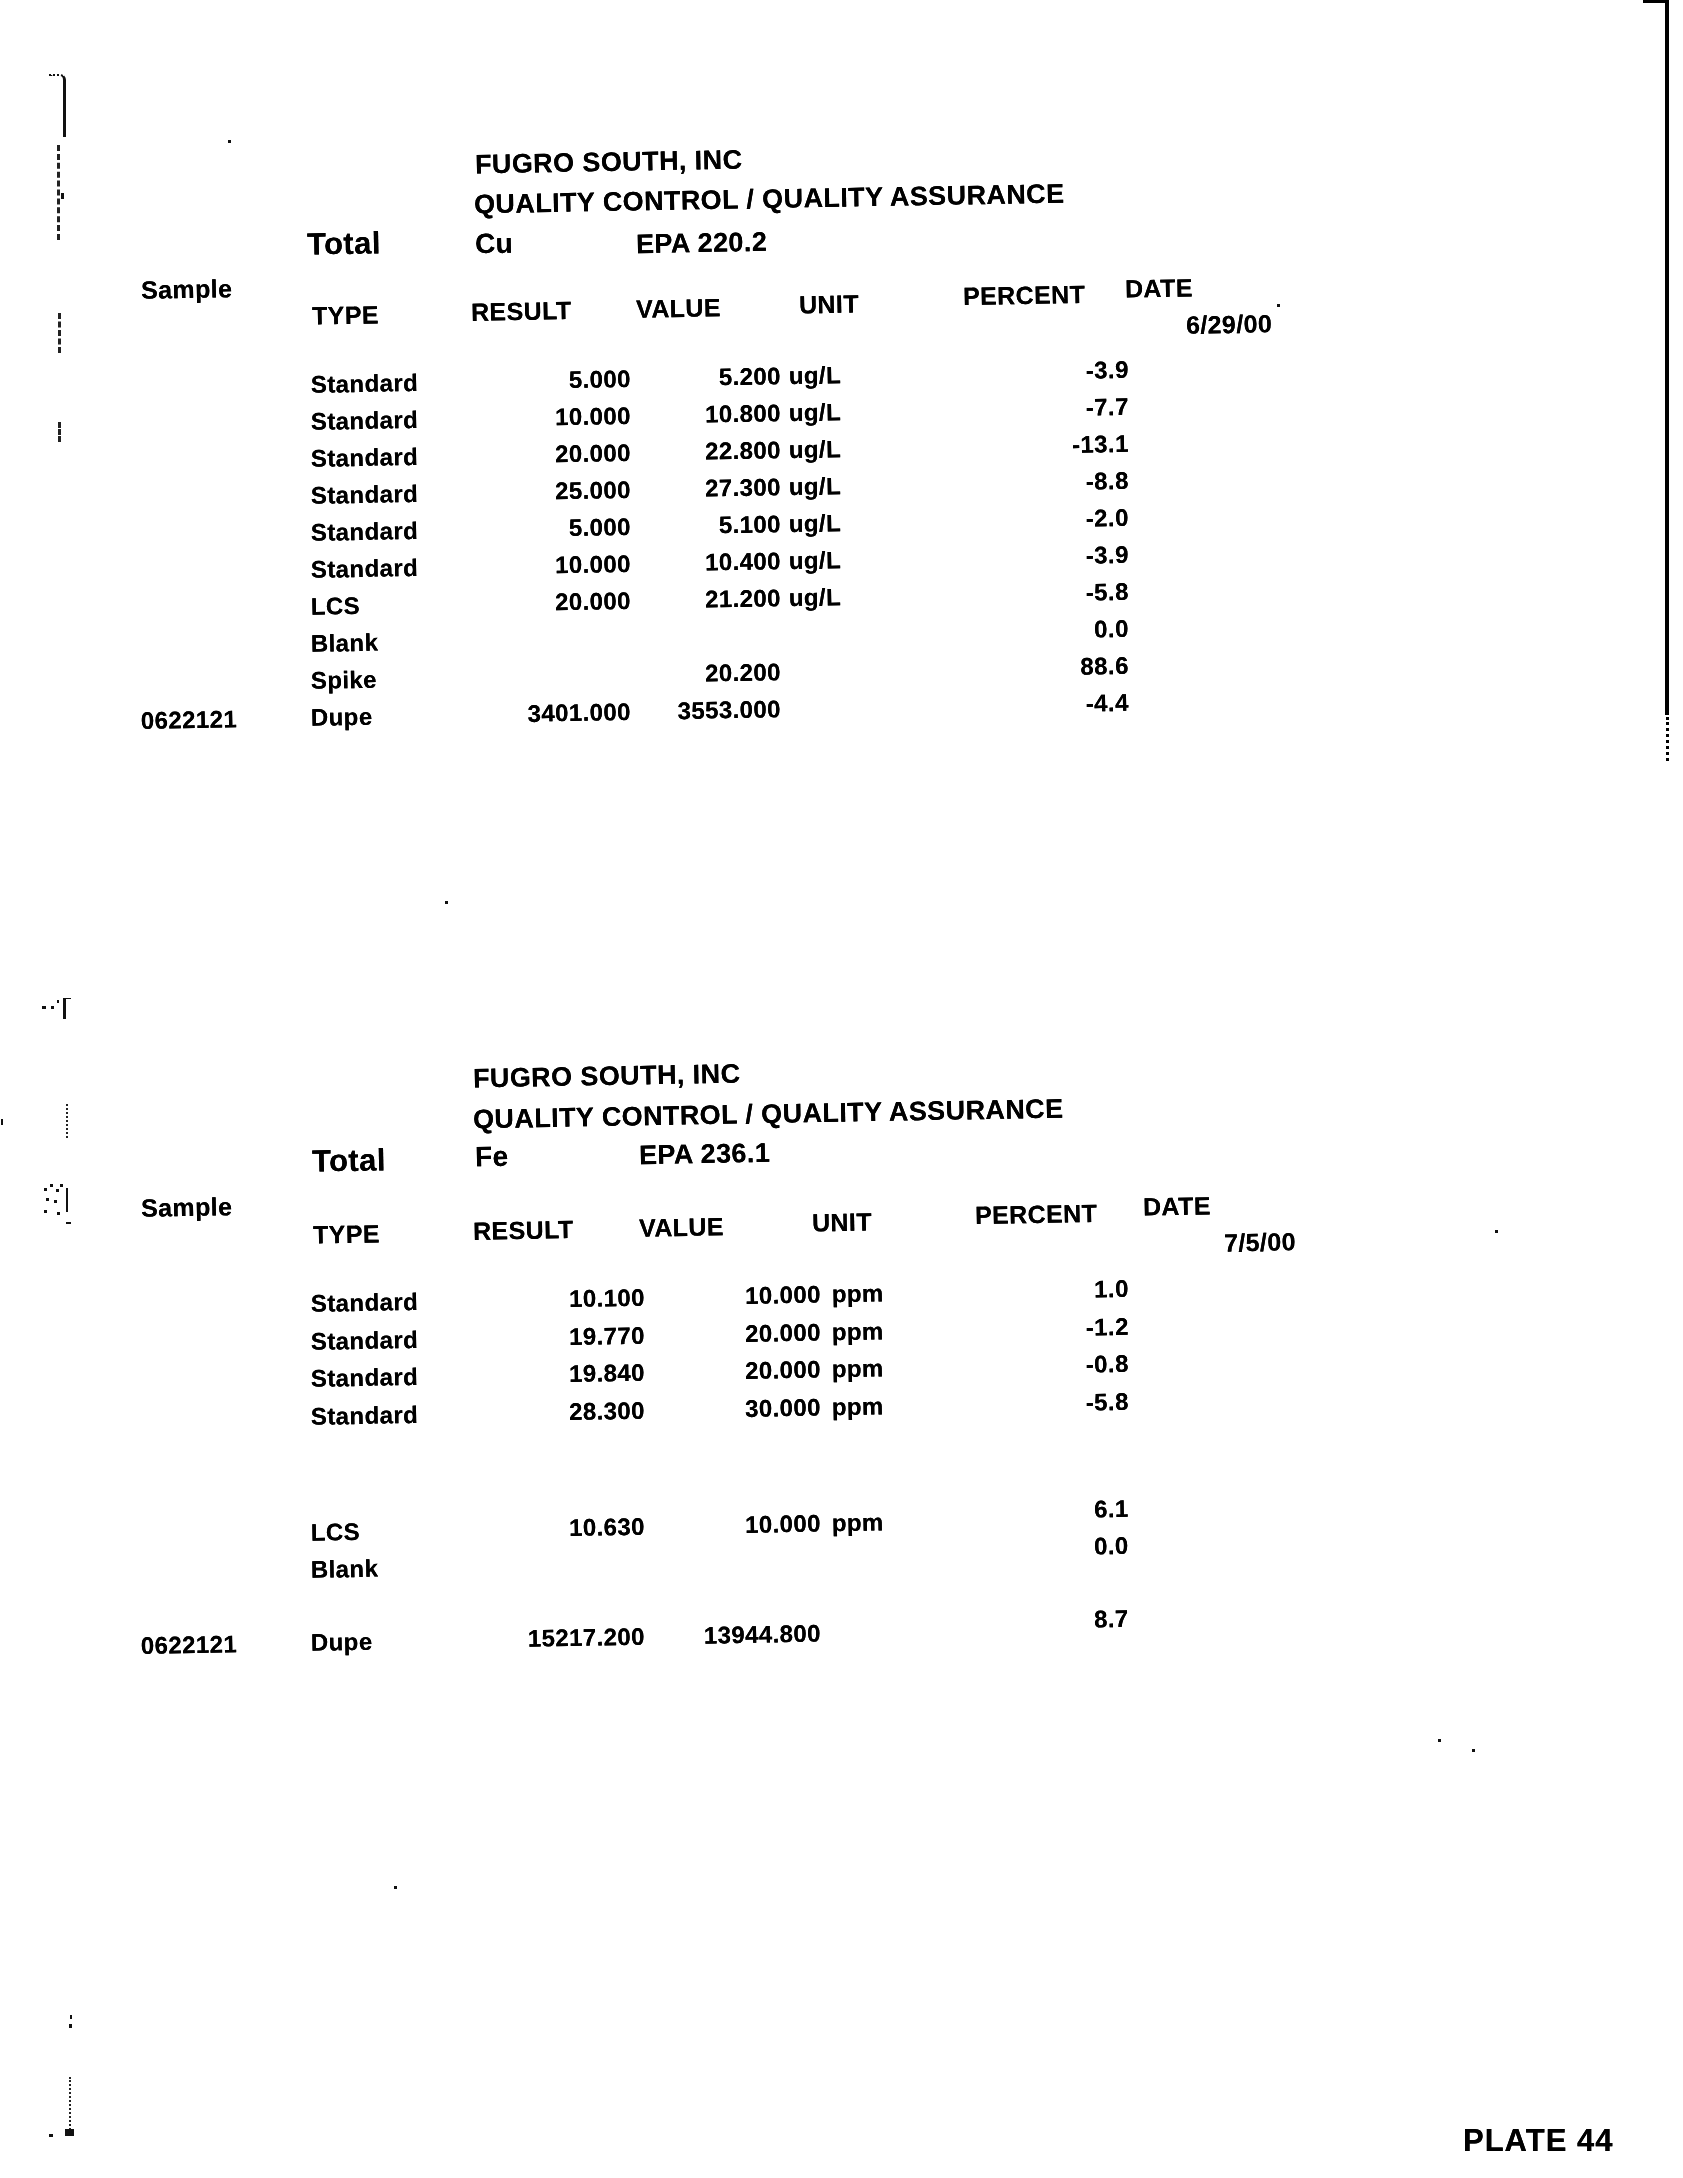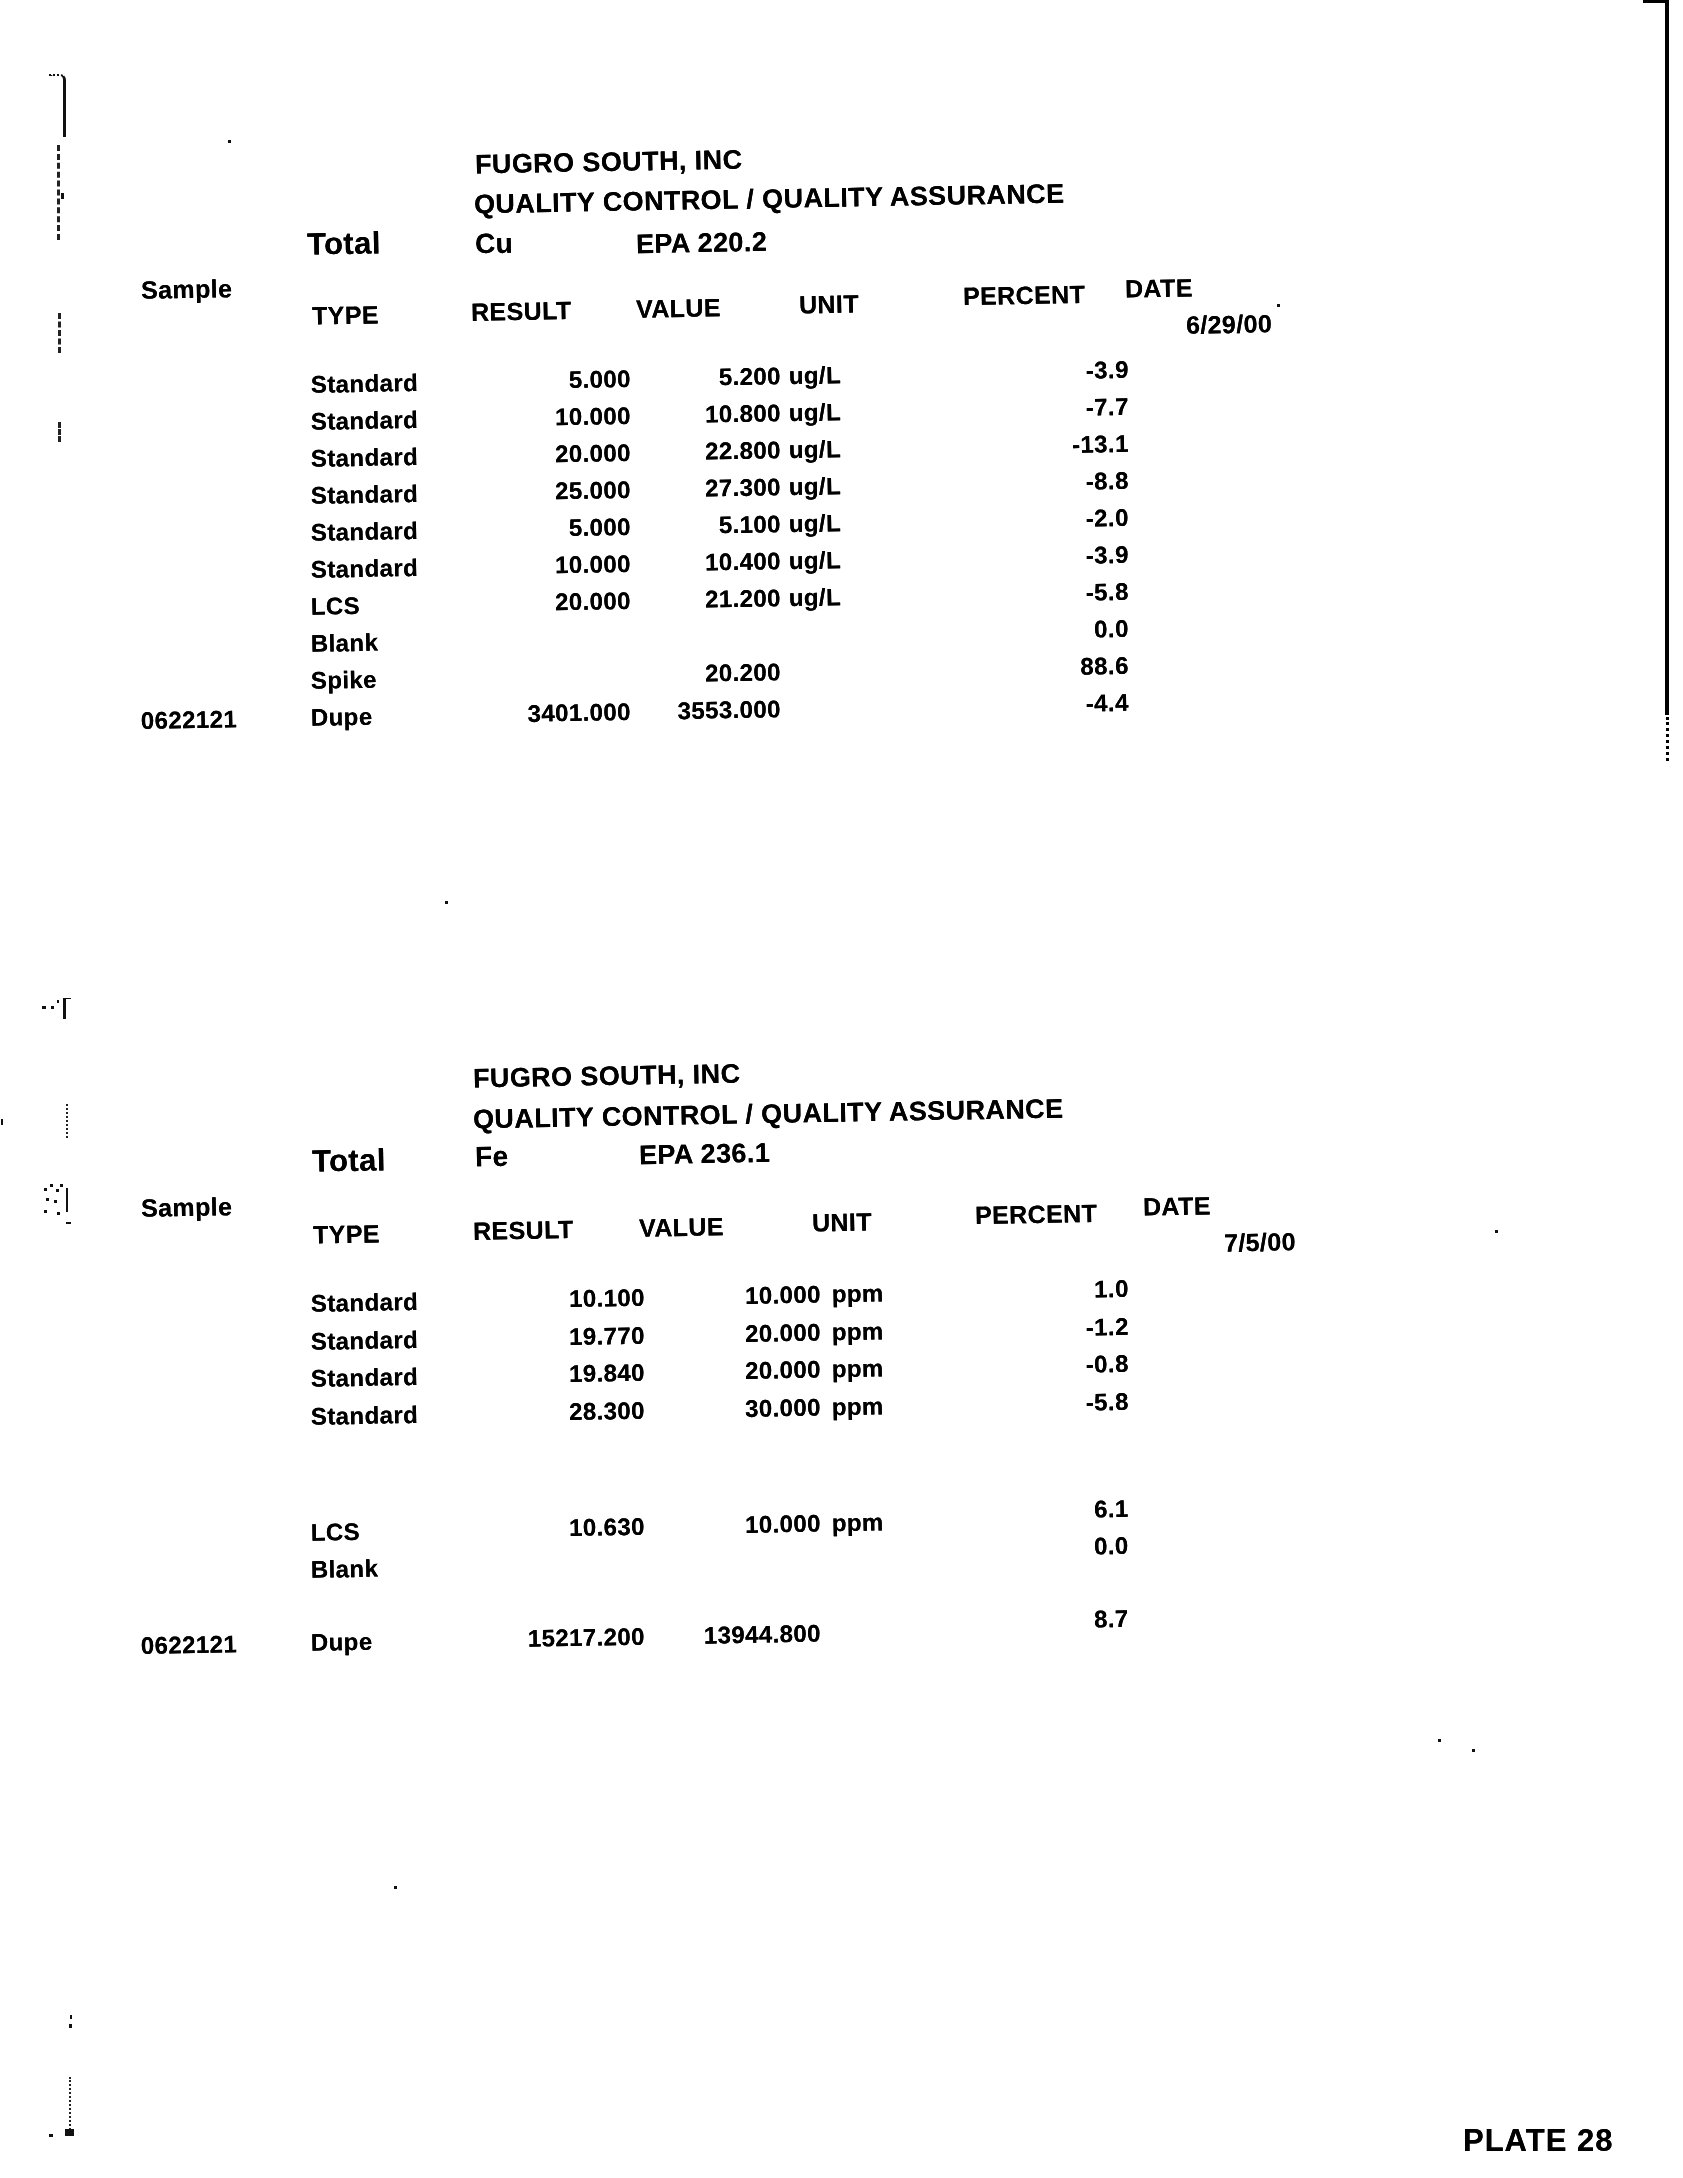--- a/index.html
+++ b/index.html
@@ -216,21 +216,21 @@
     </div>
     <div class="row lift" style="top:1632px">
       <span class="c sample">0622121</span>
       <span class="c type">Dupe</span>
       <span class="c result">15217.200</span>
       <span class="c value">13944.800</span>
       <span class="c percent">8.7</span>
     </div>
   </div>
 
-  <div class="t plate" style="left:1463px;top:2123px">PLATE 28</div>
+  <div class="t plate" style="left:1463px;top:2123px">PLATE 44</div>
 
   <div class="edge-hook"></div>
   <div class="edge-line"></div>
   <div class="edge-line-tail"></div>
 
   <div class="af bracket-top"></div>
   <div class="af dashcol1"></div>
   <div class="dot" style="left:61px;top:193px;height:6px"></div>
   <div class="af dashcol2"></div>
   <div class="af dashcol3"></div>

